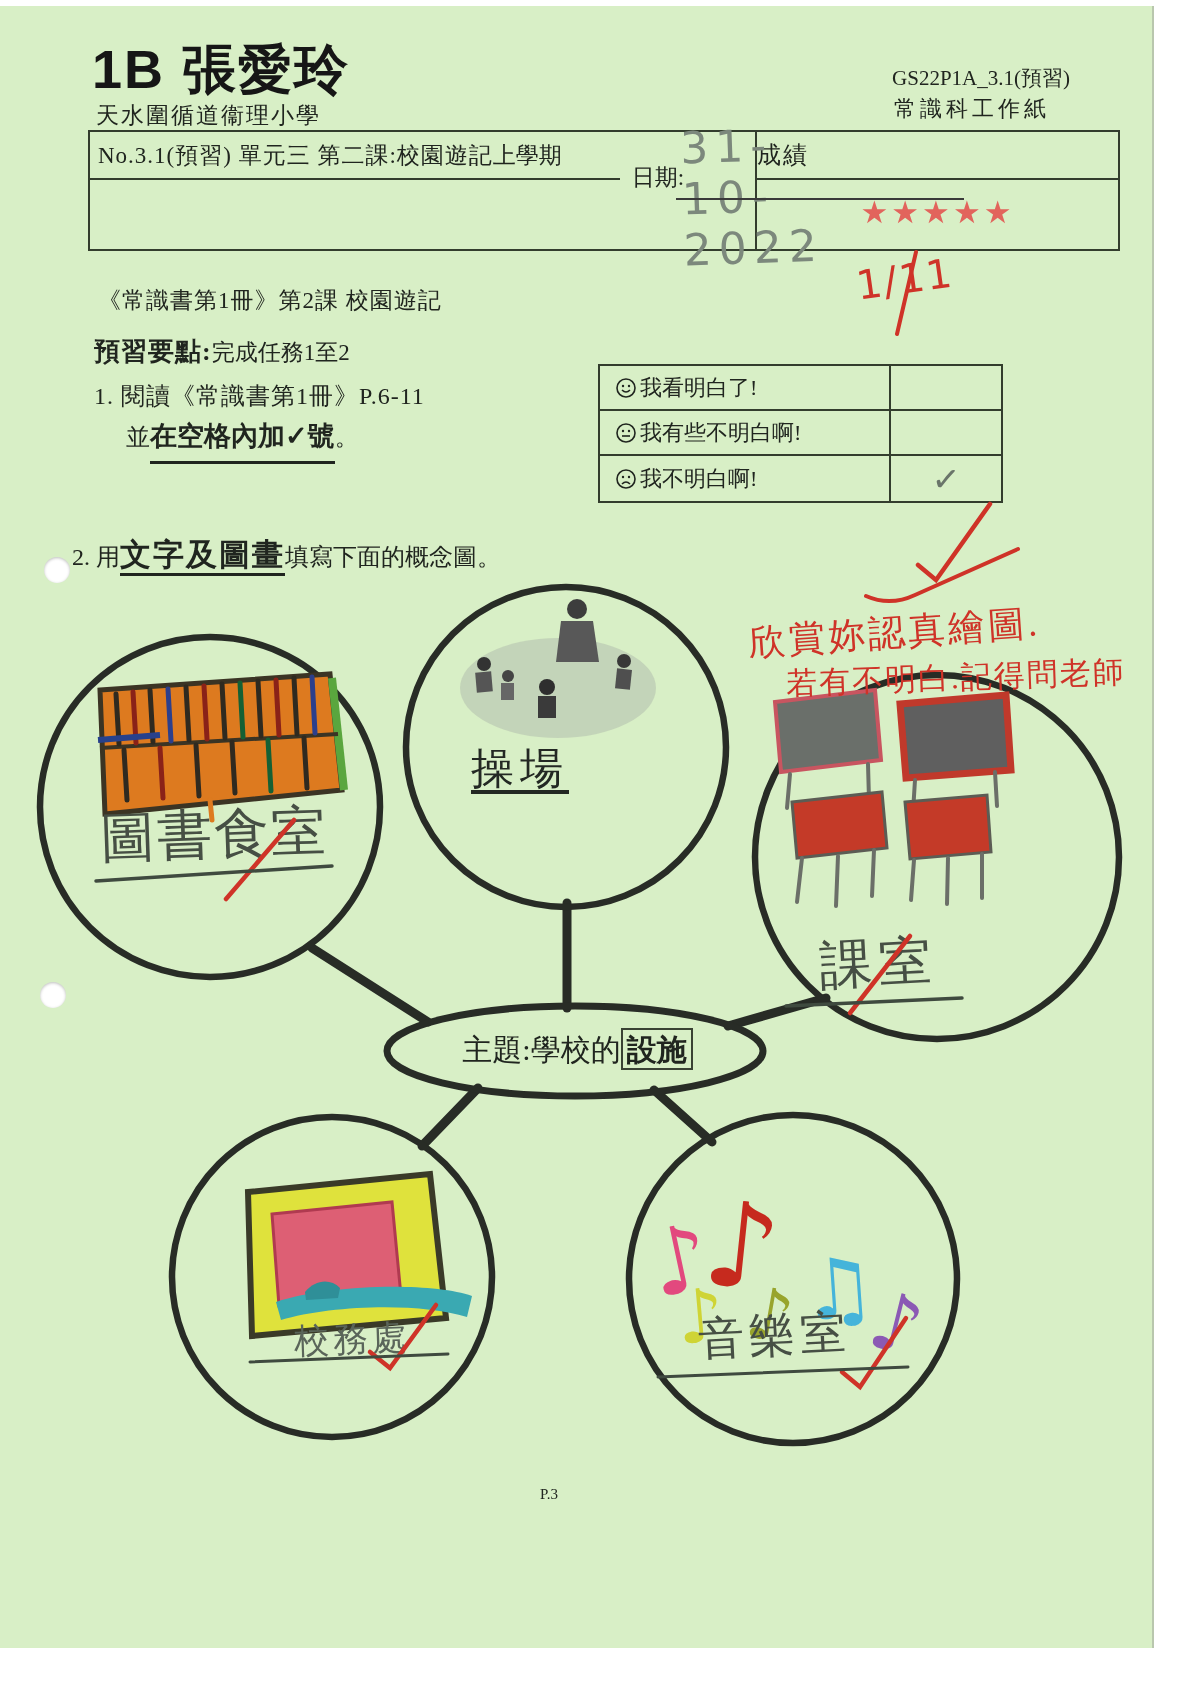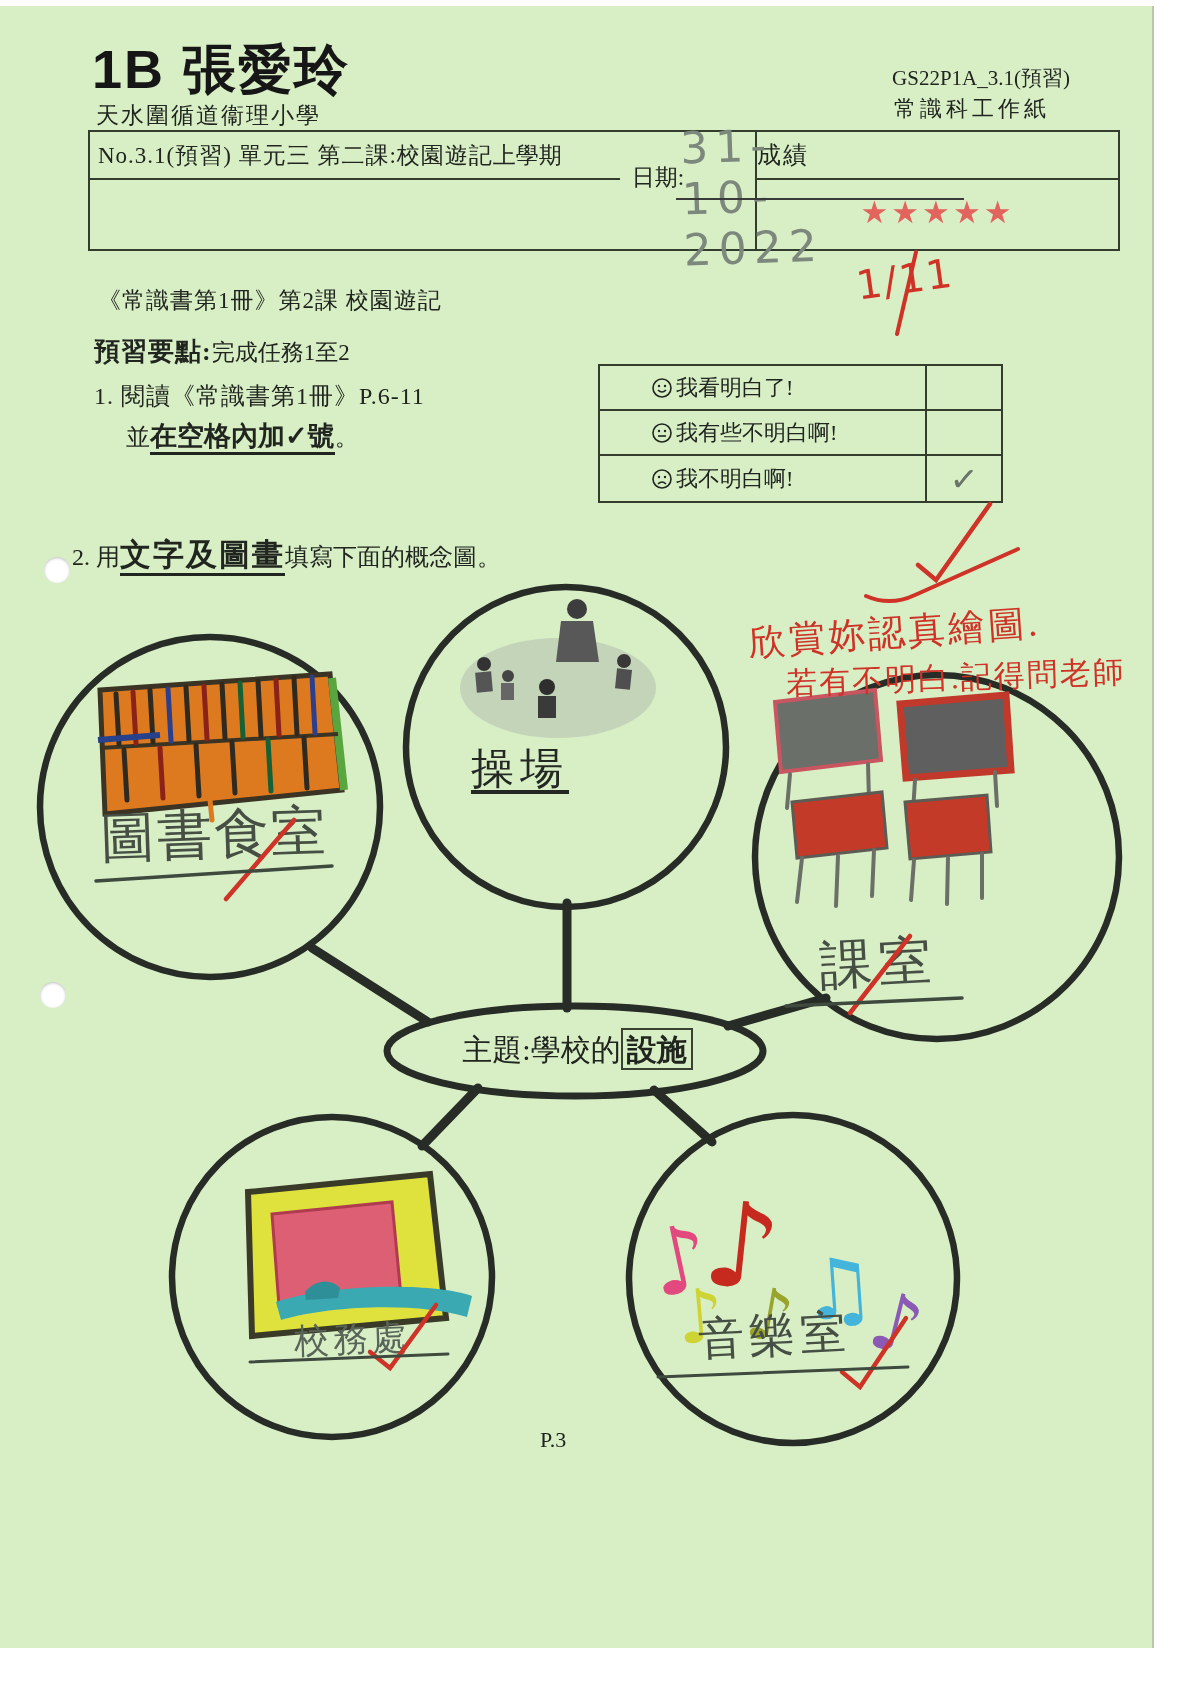--- a/index.html
+++ b/index.html
@@ -34,47 +34,47 @@
   .stars{width:100%;text-align:center;font-size:31px;letter-spacing:3px;color:#e2645c;margin-top:14px;
     font-family:"DejaVu Sans",sans-serif;}
   .red-score{left:856px;top:256px;font-size:40px;color:#cf3328;transform:rotate(-8deg);
     font-family:"DejaVu Sans",sans-serif;letter-spacing:2px;}
   
   .lesson{left:98px;top:285px;font-size:23px;letter-spacing:1px;}
   .prep{left:94px;top:334px;font-size:23px;}
   .prep b{font-size:26px;letter-spacing:1px;}
   .task1a{left:94px;top:380px;font-size:24px;letter-spacing:1px;}
   .task1b{left:126px;top:418px;font-size:24px;}
-  .task1b .ul-bold{font-size:27px;font-weight:bold;border-bottom:3px solid #20251f;padding-bottom:1px;}
+  .task1b .ul-bold{font-size:27px;font-weight:bold;border-bottom:3px solid #20251f;padding-bottom:10px;}
   .task2{left:72px;top:534px;font-size:24px;text-align:center;}
   .task2 .big{font-size:31px;font-weight:bold;border-bottom:3px solid #20251f;padding-bottom:1px;letter-spacing:2px;}
   
   .checklist{left:598px;top:364px;width:405px;border:2px solid #333d2d;box-sizing:border-box;}
   .cl-row{display:flex;height:45px;border-bottom:2px solid #333d2d;box-sizing:border-box;}
   .cl-row:last-child{border-bottom:none;}
   .cl-label{width:291px;border-right:2px solid #333d2d;box-sizing:border-box;
-    display:flex;align-items:center;font-size:22px;padding-left:14px;gap:2px;margin-left:36px;}
+    display:flex;align-items:center;font-size:22px;padding-left:14px;gap:2px;}
   .cl-mark{flex:1;display:flex;align-items:center;justify-content:center;
     font-size:34px;color:#6a756a;transform:rotate(4deg);font-family:"DejaVu Sans",sans-serif;}
   .face{width:24px;height:24px;flex:0 0 24px;}
   
   .red{color:#cf3328;}
   .note1{left:748px;top:608px;font-size:37px;transform:rotate(-4deg);letter-spacing:3px;}
   .note2{left:786px;top:657px;font-size:31px;transform:rotate(-2deg);letter-spacing:2px;}
   
   .map-label{color:#464f44;text-align:center;}
   .top-label{left:471px;top:740px;width:190px;font-size:43px;color:#232823;
     text-decoration:underline;text-underline-offset:7px;letter-spacing:6px;}
   .left-label{left:86px;top:798px;width:256px;font-size:55px;transform:rotate(-2deg);letter-spacing:2px;}
   .right-label{left:786px;top:928px;width:185px;font-size:53px;transform:rotate(-3deg);letter-spacing:6px;}
   .bl-label{left:250px;top:1316px;width:205px;font-size:35px;transform:rotate(-2deg);letter-spacing:4px;color:#5a655a;}
   .br-label{left:662px;top:1305px;width:225px;font-size:46px;transform:rotate(-3deg);letter-spacing:5px;}
   .center-label{left:405px;top:1030px;width:345px;font-size:30px;text-align:center;color:#20251f;}
   .center-label .boxed{border:2px solid #3a4234;padding:3px 4px 2px 4px;font-weight:bold;}
-  .footer{left:540px;top:1427px;font-size:22px;font-family:Liberation Serif, serif;}
+  .footer{left:540px;top:1486px;font-size:15px;font-family:Liberation Serif, serif;}
   
   .hole{position:absolute;width:26px;height:26px;border-radius:50%;background:#ffffff;
     box-shadow:inset 0 1px 3px rgba(0,0,0,0.25);}
   svg.layer{position:absolute;left:0;top:0;pointer-events:none;}
 </style>
 </head>
 <body>
 
 <div class="paper"></div>
 

